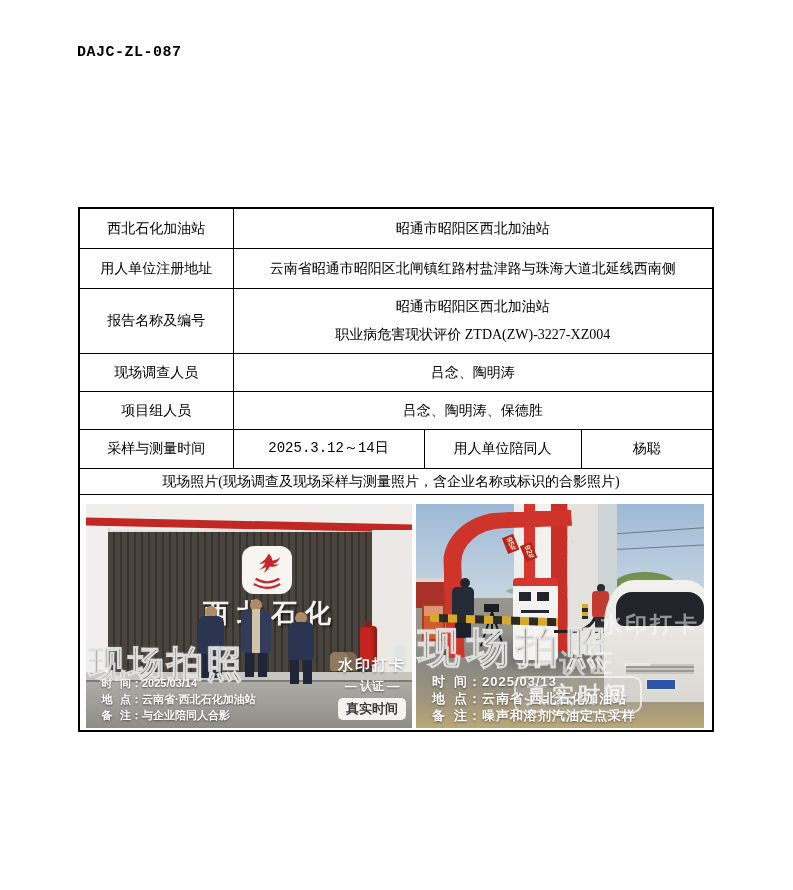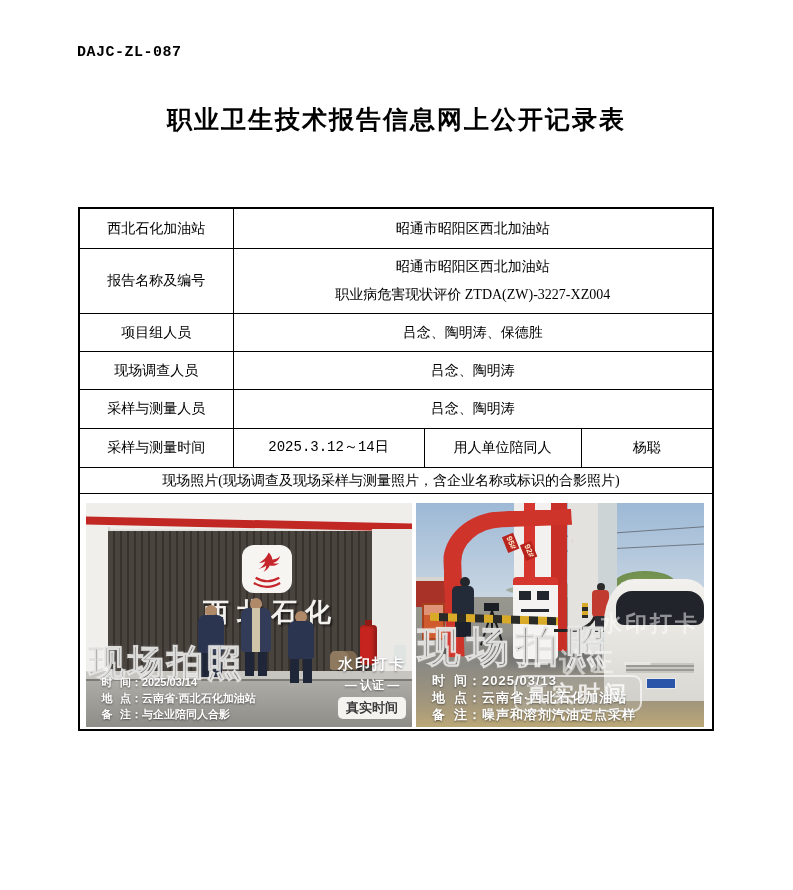--- a/index.html
+++ b/index.html
@@ -132,52 +132,51 @@
             background:rgba(190,190,188,.28);white-space:nowrap;}
   .rp-info{left:8px;bottom:4px;font-size:13px;line-height:17px;letter-spacing:1px;}
   .rp-info .k{width:30px;}
 </style>
 </head>
 <body>
 
 <div class="page">
 
   <div class="doc-code">DAJC-ZL-087</div>
-  <div class="page-title">职业卫生技术报告信息网上公开记录表</div>
 
   <table class="doc-table">
     <colgroup>
         <col style="width:154px">
         <col style="width:191px">
         <col style="width:157px">
         <col style="width:132px">
       </colgroup>
     <tbody>
         <tr style="height:40px">
       <td>西北石化加油站</td>
       <td colspan="3">昭通市昭阳区西北加油站</td>
     </tr>
+    <tr style="height:40px">
+      <td>用人单位注册地址</td>
+      <td colspan="3">云南省昭通市昭阳区北闸镇红路村盐津路与珠海大道北延线西南侧</td>
+    </tr>
     <tr style="height:65px">
       <td>报告名称及编号</td>
       <td colspan="3" class="two-line">
         <div>昭通市昭阳区西北加油站</div>
         <div>职业病危害现状评价 ZTDA(ZW)-3227-XZ004</div>
       </td>
     </tr>
     <tr style="height:38px">
+      <td>现场调查人员</td>
+      <td colspan="3">吕念、陶明涛</td>
+    </tr>
+    <tr style="height:38px">
       <td>项目组人员</td>
       <td colspan="3">吕念、陶明涛、保德胜</td>
-    </tr>
-    <tr style="height:38px">
-      <td>现场调查人员</td>
-      <td colspan="3">吕念、陶明涛</td>
-    </tr>
-    <tr style="height:39px">
-      <td>采样与测量人员</td>
-      <td colspan="3">吕念、陶明涛</td>
     </tr>
     <tr style="height:39px">
       <td>采样与测量时间</td>
       <td class="num">2025.3.12～14日</td>
       <td>用人单位陪同人</td>
       <td>杨聪</td>
     </tr>
     <tr style="height:23px">
       <td colspan="4" class="caption-cell">
         <span class="cap">现场照片(现场调查及现场采样与测量照片，含企业名称或标识的合影照片)</span>

